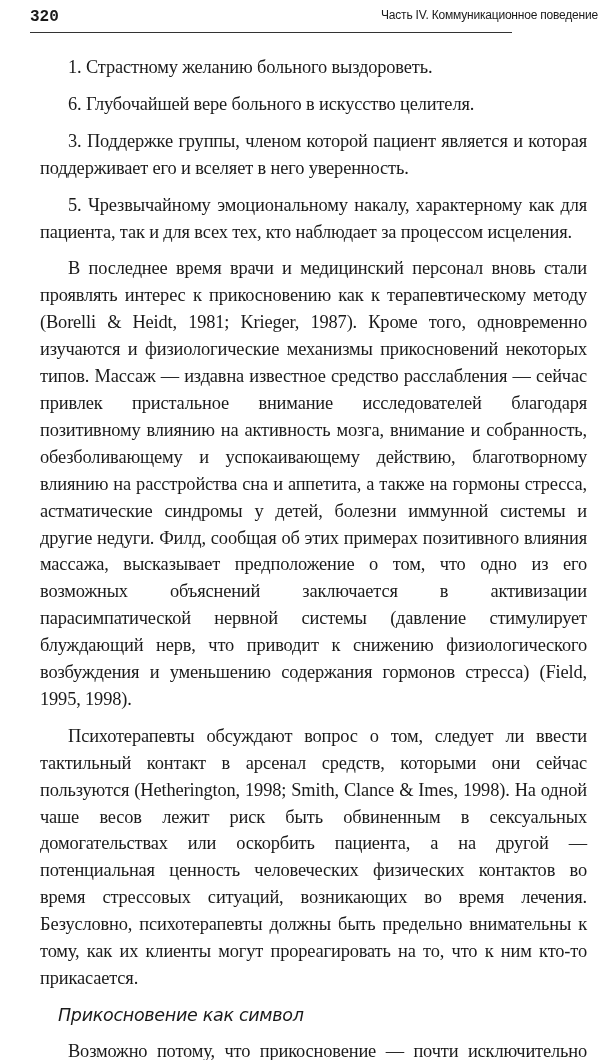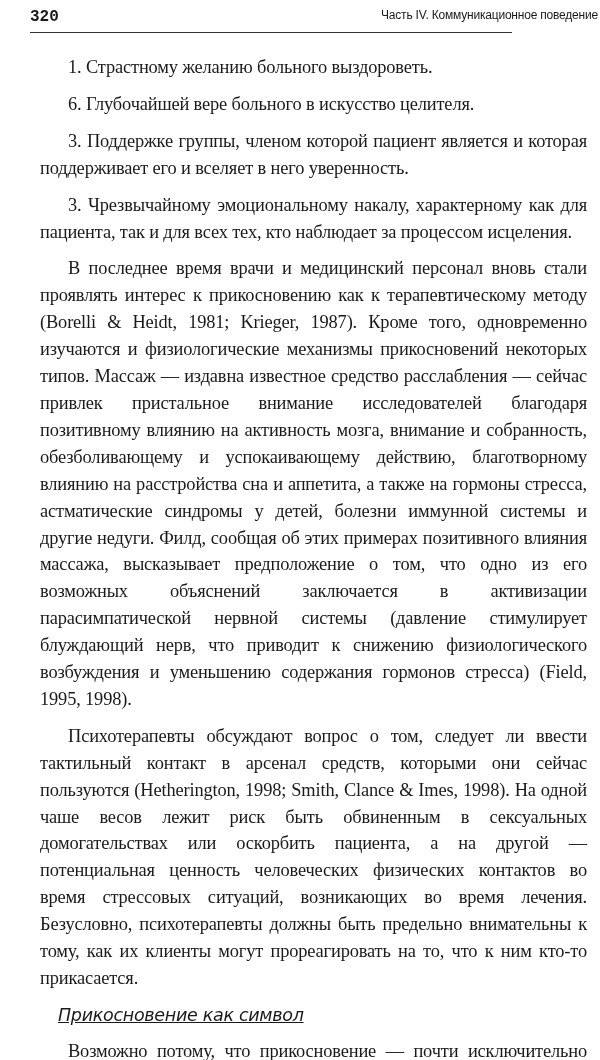--- a/index.html
+++ b/index.html
@@ -5,33 +5,33 @@
   html, body { margin:0; padding:0; background:#ffffff; }
   body { width:600px; height:1060px; overflow:hidden; position:relative; color:#1a1a1a; }
   .header { position:absolute; left:30px; top:6px; width:568px; height:24px; }
   .page-num { position:absolute; left:0; top:2px; font-family:Liberation Mono, monospace; font-weight:bold; font-size:16px;text-align:center; }
   .running-title { position:absolute; right:0; top:2px; font-family:"Liberation Sans", sans-serif; font-size:12px; letter-spacing:-0.2px; }
   .rule { position:absolute; left:30px; top:32px; width:482px; height:0; border-top:1.3px solid #333; }
   .content { position:absolute; left:30px; top:44px; width:567px; font-family:"Liberation Serif", serif; font-size:18.4px; line-height:26.9px; letter-spacing:-0.15px; }
   .content p { margin:10px; text-align:justify; text-indent:28px; }
   .content p.gap { margin-top:4px; }
   .content p.para { margin-top:8px; }
-  .subhead { margin:8px 0 6px 28px; font-family:"DejaVu Sans", sans-serif; font-style:italic; font-size:17.5px; line-height:26px; letter-spacing:-0.3px;text-decoration:underline; }
+  .subhead { margin:8px 0 6px 28px; font-family:"DejaVu Sans", sans-serif; font-style:italic; font-size:17.5px; line-height:26px; letter-spacing:-0.3px; }
 </style>
 </head>
 <body>
 
 <div class="header">
   <span class="page-num">320</span>
   <span class="running-title">Часть IV. Коммуникационное поведение</span>
 </div>
 <div class="rule"></div>
 
 <div class="content">
   <p>1. Страстному желанию больного выздороветь.</p>
   <p class="gap">6. Глубочайшей вере больного в искусство целителя.</p>
   <p class="gap">3. Поддержке группы, членом которой пациент является и которая поддерживает его и вселяет в него уверенность.</p>
-  <p class="gap">3. Чрезвычайному эмоциональному накалу, характерному как для пациента, так и для всех тех, кто наблюдает за процессом исцеления.</p>
+  <p class="gap">5. Чрезвычайному эмоциональному накалу, характерному как для пациента, так и для всех тех, кто наблюдает за процессом исцеления.</p>
   <p class="para">В последнее время врачи и медицинский персонал вновь стали проявлять интерес к прикосновению как к терапевтическому методу (Borelli &amp; Heidt, 1981; Krieger, 1987). Кроме того, одновременно изучаются и физиологические механизмы прикосновений некоторых типов. Массаж — издавна известное средство расслабления — сейчас привлек пристальное внимание исследователей благодаря позитивному влиянию на активность мозга, внимание и собранность, обезболивающему и успокаивающему действию, благотворному влиянию на расстройства сна и аппетита, а также на гормоны стресса, астматические синдромы у детей, болезни иммунной системы и другие недуги. Филд, сообщая об этих примерах позитивного влияния массажа, высказывает предположение о том, что одно из его возможных объяснений заключается в активизации парасимпатической нервной системы (давление стимулирует блуждающий нерв, что приводит к снижению физиологического возбуждения и уменьшению содержания гормонов стресса) (Field, 1995, 1998).</p>
   <p class="gap">Психотерапевты обсуждают вопрос о том, следует ли ввести тактильный контакт в арсенал средств, которыми они сейчас пользуются (Hetherington, 1998; Smith, Clance &amp; Imes, 1998). На одной чаше весов лежит риск быть обвиненным в сексуальных домогательствах или оскорбить пациента, а на другой — потенциальная ценность человеческих физических контактов во время стрессовых ситуаций, возникающих во время лечения. Безусловно, психотерапевты должны быть предельно внимательны к тому, как их клиенты могут прореагировать на то, что к ним кто-то прикасается.</p>
   <div class="subhead">Прикосновение как символ</div>
   <p>Возможно потому, что прикосновение — почти исключительно прерогатива близких отношений, в ином контексте оно никогда не остается незамеченным. Прикосновение может быть</p>
 </div>
 
 </body></html>

